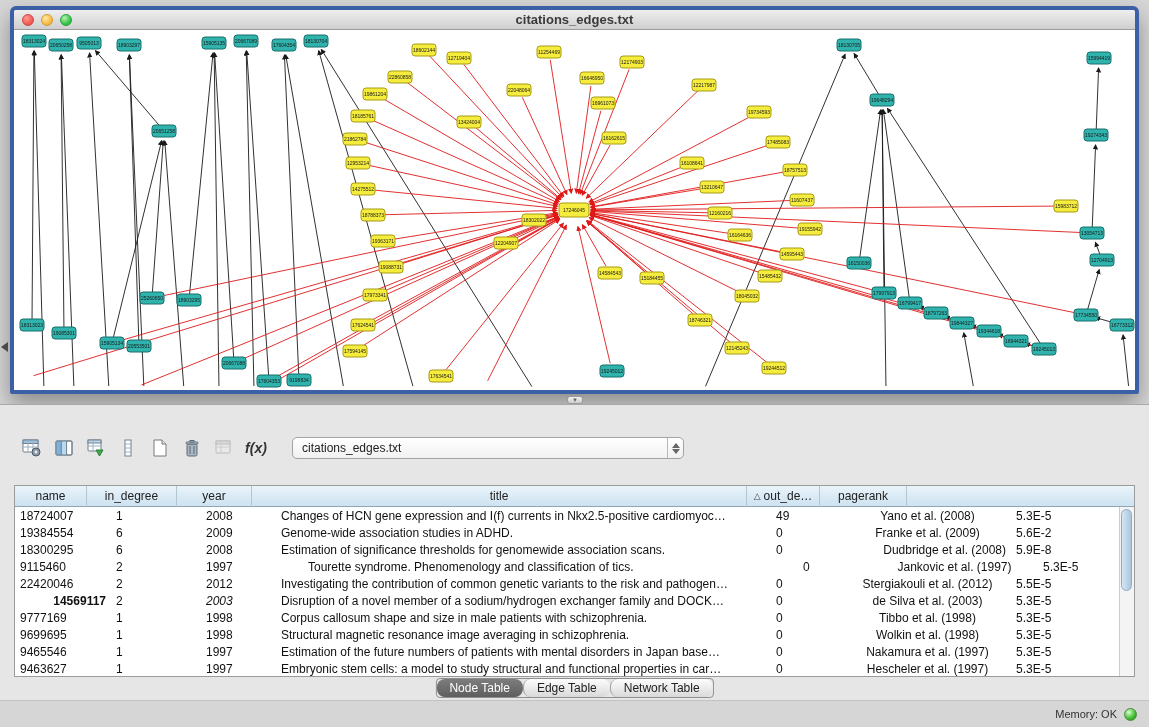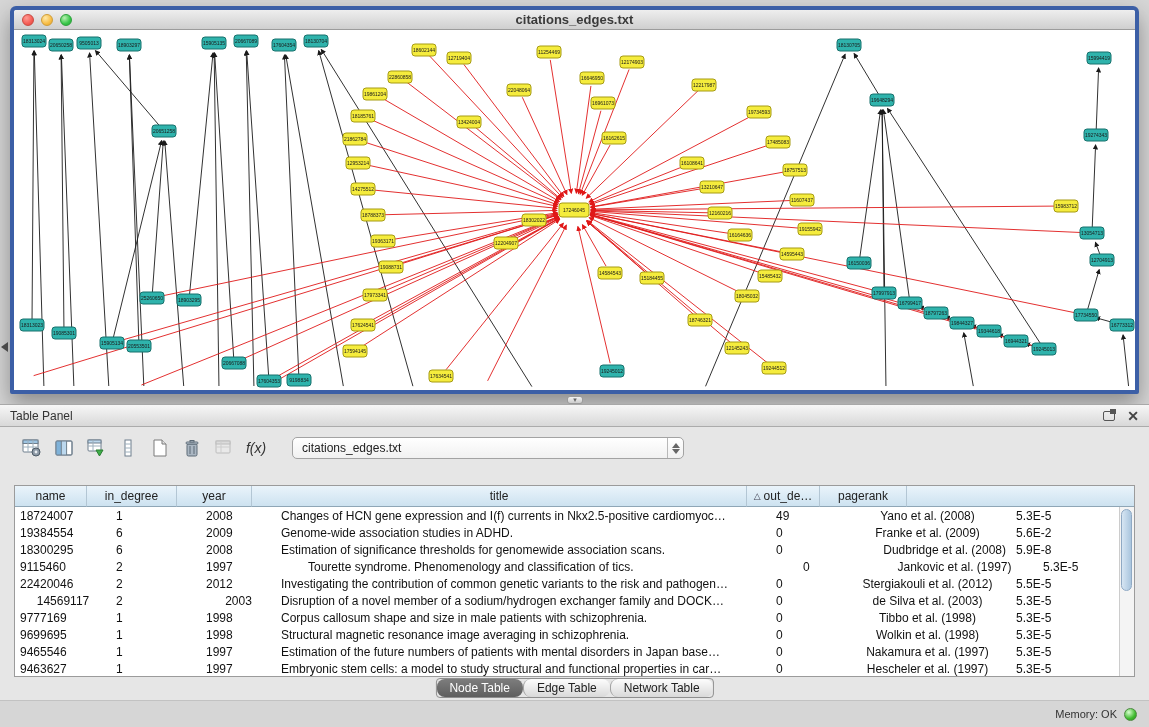--- a/index.html
+++ b/index.html
@@ -73,21 +73,21 @@
   
   #panel-toolbar {
     position:absolute; left:0; top:26px; right:0; height:34px;
     display:flex; align-items:center; padding-left:18px;
   }
   .tool-btn {
     width:28px; height:28px; margin-right:4px; display:flex; align-items:center; justify-content:center;
     border-radius:4px;
   }
   .tool-btn.disabled { opacity:.45; }
-  .fx-label { font-size:14px; font-style:italic; font-weight:normal; color:#333; }
+  .fx-label { font-size:14px; font-style:italic; font-weight:bold; color:#333; }
   #network-combo {
     margin-left:18px; width:392px; height:22px;
     background:linear-gradient(#ffffff,#f1f1f1);
     border:1px solid #a3a3a3; border-radius:5px;
     display:flex; align-items:center; position:relative;
   }
   #combo-value { font-size:12px; color:#222; padding-left:9px; flex:1; }
   #combo-stepper {
     width:16px; height:100%; border-left:1px solid #b8b8b8;
     display:flex; flex-direction:column; align-items:center; justify-content:center; gap:1px;
@@ -592,27 +592,20 @@
           <text x="560" y="181.8" text-anchor="middle" font-size="5" fill="#1b1b1b">17246045</text>
         </g>
       </g>
   </svg>
 </div>
 
 <div id="collapse-arrow"></div>
 <div id="splitter-handle">▾</div>
 
 <div id="table-panel">
-  <div id="panel-titlebar">
-    <span id="panel-title">Table Panel</span>
-    <div id="panel-controls">
-      <div id="float-icon"></div>
-      <div id="close-icon">✕</div>
-    </div>
-  </div>
 
   <div id="panel-toolbar">
     <div class="tool-btn">
       <svg width="20" height="20" viewBox="0 0 20 20">
         <rect x="1" y="2" width="15" height="12" rx="1" fill="#fff" stroke="#6f7f8d"></rect>
         <rect x="1" y="2" width="15" height="3.5" fill="#9cc4e2" stroke="#6f7f8d"></rect>
         <line x1="6" y1="2" x2="6" y2="14" stroke="#9eb0bd"></line>
         <line x1="11" y1="2" x2="11" y2="14" stroke="#9eb0bd"></line>
         <line x1="1" y1="9" x2="16" y2="9" stroke="#9eb0bd"></line>
         <circle cx="14" cy="14" r="4" fill="#8d99a6" stroke="#4c5a66"></circle>
@@ -745,23 +738,23 @@
         <div class="tr">
           <div class="td" style="width: 96px; text-align: left;">22420046</div>
           <div class="td" style="width: 90px; text-align: left;">2</div>
           <div class="td" style="width: 75px; text-align: left;">2012</div>
           <div class="td" style="width: 495px; text-align: left;">Investigating the contribution of common genetic variants to the risk and pathogen…</div>
           <div class="td" style="width: 73px; text-align: left;">0</div>
           <div class="td" style="width: 167px; text-align: center;">Stergiakouli et al. (2012)</div>
           <div class="td" style="width: 87px; text-align: left;">5.5E-5</div>
         </div>
         <div class="tr">
-          <div class="td" style="width: 96px; text-align: center;">14569117</div>
+          <div class="td" style="width: 96px; text-align: right; font-weight: bold;">14569117</div>
           <div class="td" style="width: 90px; text-align: left;">2</div>
-          <div class="td" style="width: 75px; text-align: center;">2003</div>
+          <div class="td" style="width: 75px; text-align: left; font-style: italic;">2003</div>
           <div class="td" style="width: 495px; text-align: left;">Disruption of a novel member of a sodium/hydrogen exchanger family and DOCK…</div>
           <div class="td" style="width: 73px; text-align: left;">0</div>
           <div class="td" style="width: 167px; text-align: center;">de Silva et al. (2003)</div>
           <div class="td" style="width: 87px; text-align: left;">5.3E-5</div>
         </div>
         <div class="tr">
           <div class="td" style="width: 96px; text-align: left;">9777169</div>
           <div class="td" style="width: 90px; text-align: left;">1</div>
           <div class="td" style="width: 75px; text-align: left;">1998</div>
           <div class="td" style="width: 495px; text-align: left;">Corpus callosum shape and size in male patients with schizophrenia.</div>

